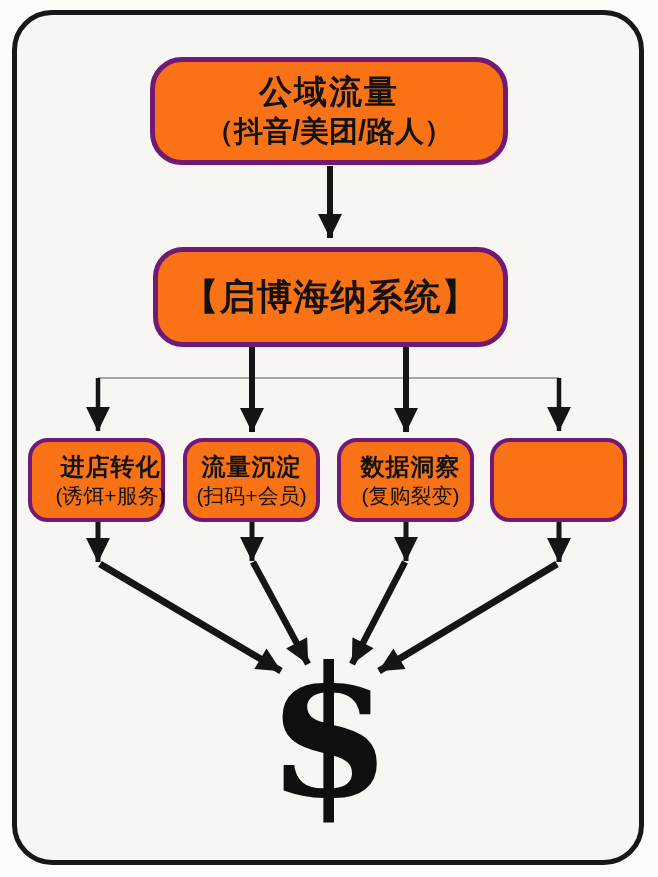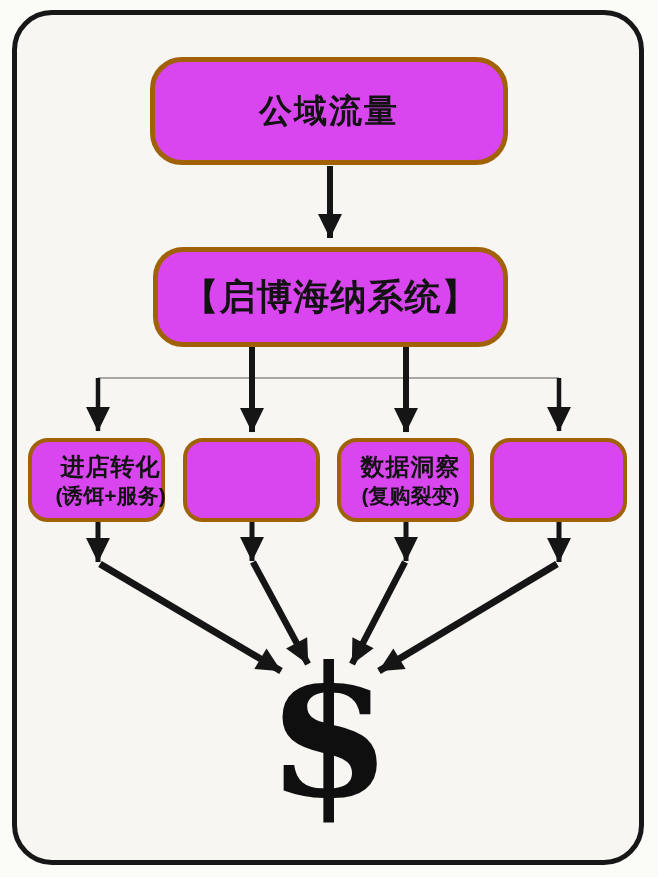--- a/index.html
+++ b/index.html
@@ -29,22 +29,22 @@
     position: absolute;
     left: 0;
     top: 0;
     width: 658px;
     height: 877px;
     pointer-events: none;
   }
   .node {
     position: absolute;
     box-sizing: border-box;
-    background: #d946ef;
-    border: 5px solid #a16207;
+    background: #f97316;
+    border: 5px solid #701a75;
     display: flex;
     flex-direction: column;
     align-items: center;
     justify-content: center;
     text-align: center;
     color: #121212;
   }
   .node .line { white-space: nowrap; }
   .source-box {
     left: 150px;
@@ -84,21 +84,21 @@
     border-width: 4px;
   }
   .branch-box .title {
     font-size: 24px;
     font-weight: 700;
     line-height: 30px;
     letter-spacing: 1px;
   }
   .branch-box .subtitle {
     font-size: 21px;
-    font-weight: 700;
+    font-weight: 400;
     line-height: 27px;
   }
   .branch-1 { left: 28px; padding-left: 28px; }
   .branch-2 { left: 183px; }
   .branch-3 { left: 337px; padding-left: 10px; }
   .branch-4 { left: 490px; }
   .dollar {
     position: absolute;
     left: 0;
     top: 643px;
@@ -140,32 +140,35 @@
     <line x1="559" y1="522" x2="559" y2="562" stroke="#151515" stroke-width="5" marker-end="url(#ah)"></line>
 
     <line x1="100" y1="564" x2="281" y2="671" stroke="#151515" stroke-width="7" marker-end="url(#ah)"></line>
     <line x1="253" y1="562" x2="308" y2="664" stroke="#151515" stroke-width="6.5" marker-end="url(#ah)"></line>
     <line x1="405" y1="562" x2="352" y2="664" stroke="#151515" stroke-width="6.5" marker-end="url(#ah)"></line>
     <line x1="557" y1="564" x2="379" y2="671" stroke="#151515" stroke-width="7" marker-end="url(#ah)"></line>
   </svg>
 
   <div class="node source-box">
     <div class="line title">公域流量</div>
+    <div class="line subtitle">（抖音/美团/路人）</div>
   </div>
 
   <div class="node system-box">
     <div class="line title">【启博海纳系统】</div>
   </div>
 
   <div class="node branch-box branch-1">
     <div class="line title">进店转化</div>
     <div class="line subtitle">(诱饵+服务)</div>
   </div>
 
   <div class="node branch-box branch-2">
+    <div class="line title">流量沉淀</div>
+    <div class="line subtitle">(扫码+会员)</div>
   </div>
 
   <div class="node branch-box branch-3">
     <div class="line title">数据洞察</div>
     <div class="line subtitle">(复购裂变)</div>
   </div>
 
   <div class="node branch-box branch-4">
   </div>
 

